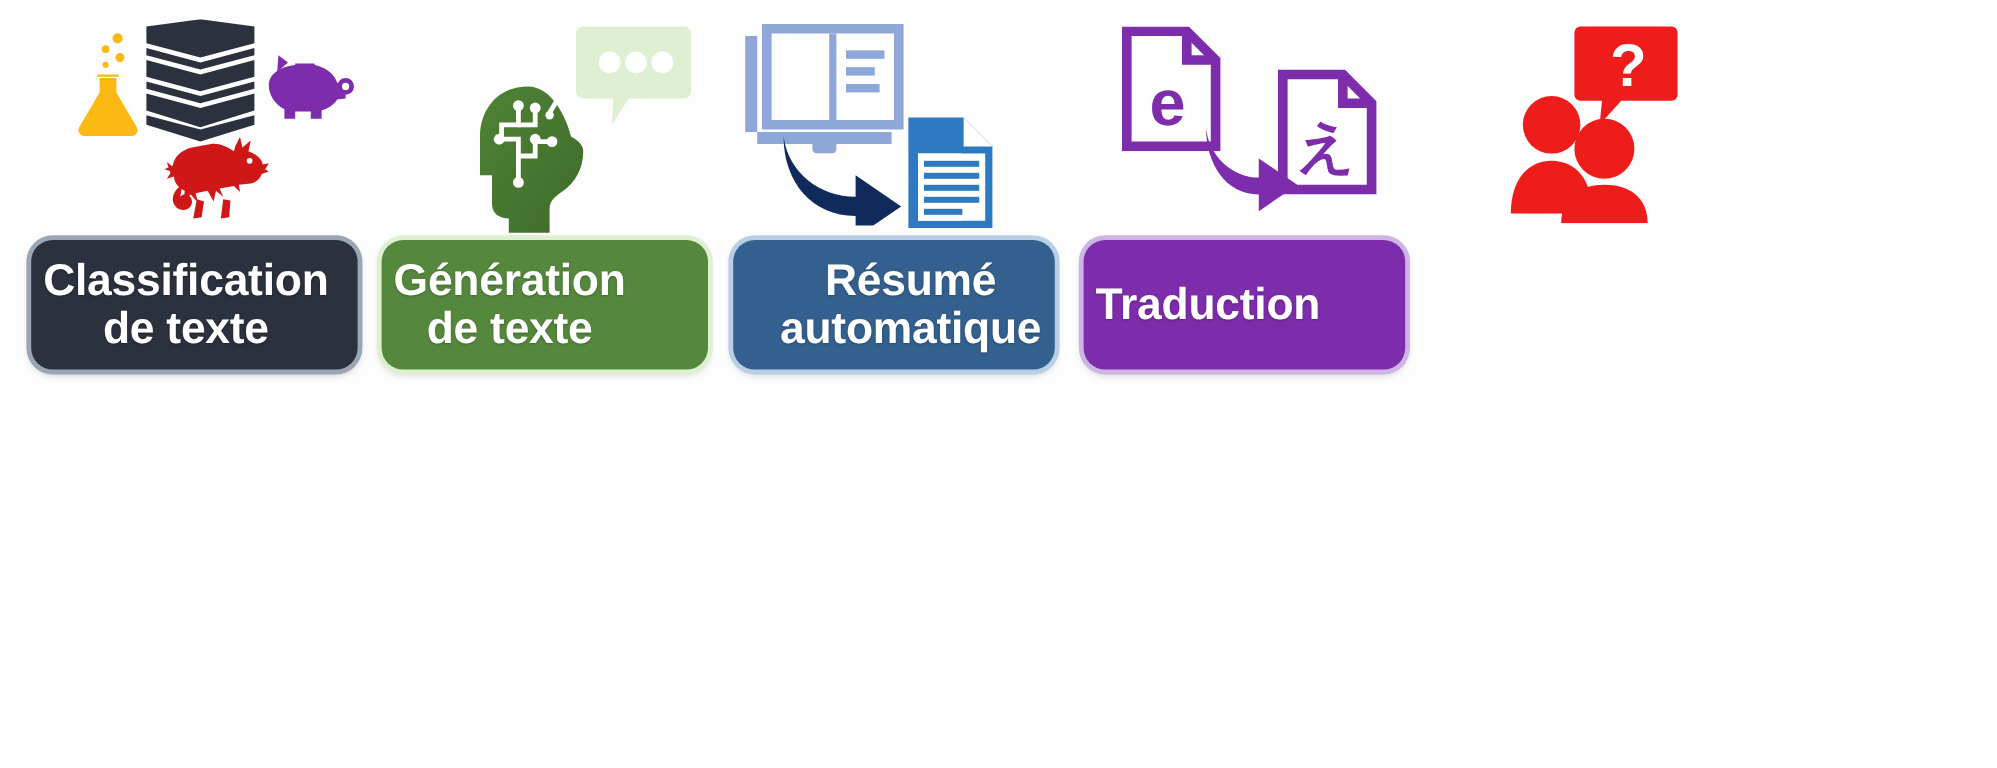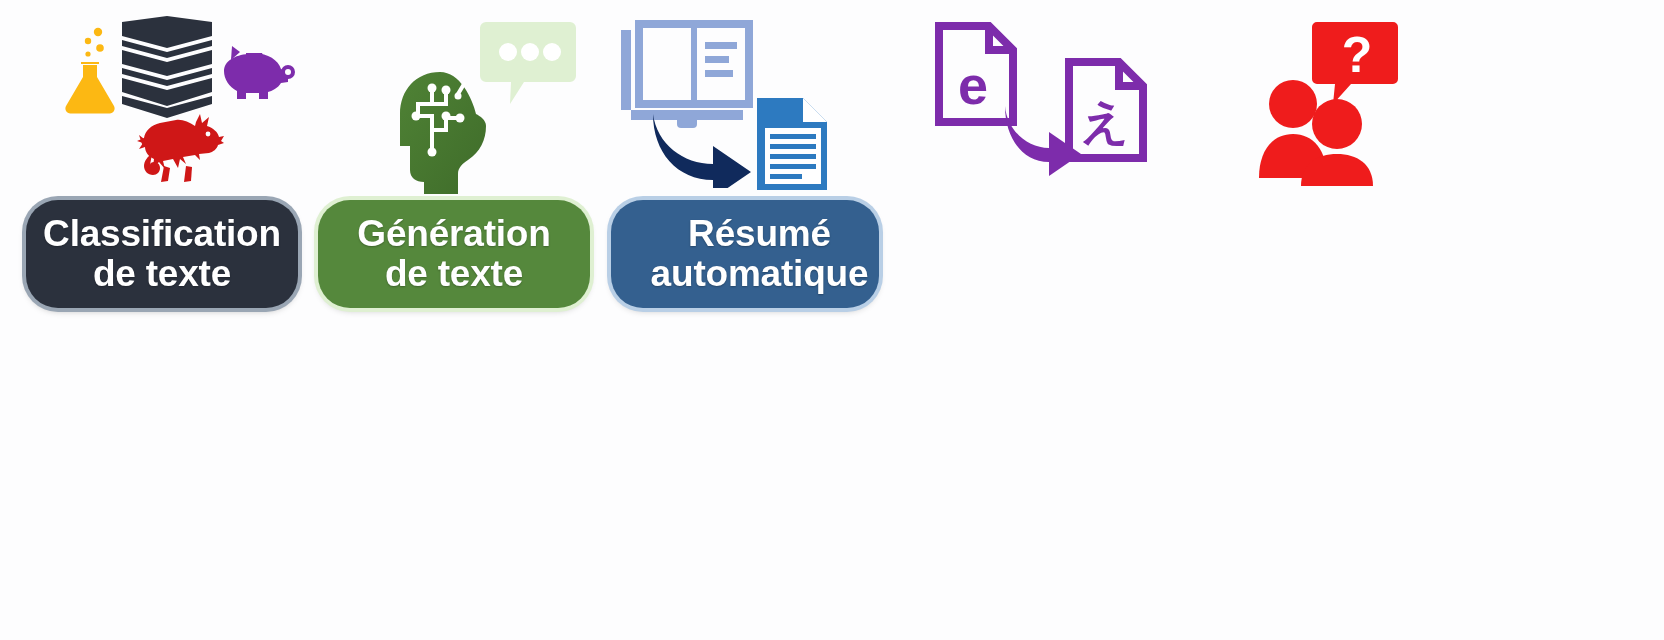--- a/index.html
+++ b/index.html
@@ -36,24 +36,24 @@
     width: 100%;
     height: 198px;
   }
 
   .label-box {
     position: absolute;
     left: 0;
     top: 200px;
     width: 100%;
     height: 108px;
-    border-radius: 32px;
+    border-radius: 18px;
     display: flex;
     align-items: center;
-    justify-content: center;
+    justify-content: flex-start;
     text-align: center;
     box-sizing: border-box;
     color: #ffffff;
     font-weight: bold;
     font-size: 37px;
     line-height: 1.08;
     letter-spacing: -0.2px;
     padding: 0 10px;
   }
   .label-box .txt {
@@ -251,20 +251,23 @@
         <path d="M6 2 C8 26 28 44 50 44 L50 28 L82 50 L50 72 L50 58 C22 58 6 32 6 2 Z" fill="#7d2cab"></path>
       </svg>
 
       <svg class="ic" style="left:160px; top:58px;" width="86" height="104" viewBox="0 0 86 104">
         <path d="M6 4 h50 l24 24 v72 H6 Z" fill="none" stroke="#7d2cab" stroke-width="8"></path>
         <path d="M56 4 v24 h24" fill="none" stroke="#7d2cab" stroke-width="8"></path>
         <text x="42" y="80" font-family="'DejaVu Sans', sans-serif" font-size="48" font-weight="bold" fill="#7d2cab" text-anchor="middle">え</text>
       </svg>
 
     </div>
+    <div class="label-box" id="box-translation">
+      <span class="txt">Traduction</span>
+    </div>
   </div>
 
   <div class="panel" id="panel-qa">
     <div class="icon-zone">
 
       <svg class="ic" style="left:112px; top:20px;" width="88" height="86" viewBox="0 0 88 86">
         <path d="M6 2 h76 a5 5 0 0 1 5 5 v52 a5 5 0 0 1 -5 5 H40 L22 84 L24 64 H6 a5 5 0 0 1 -5 -5 V7 A5 5 0 0 1 6 2 Z" fill="#ef1c1c"></path>
         <text x="46" y="52" font-family="'Liberation Sans', sans-serif" font-size="50" font-weight="bold" fill="#ffffff" text-anchor="middle">?</text>
       </svg>
 

